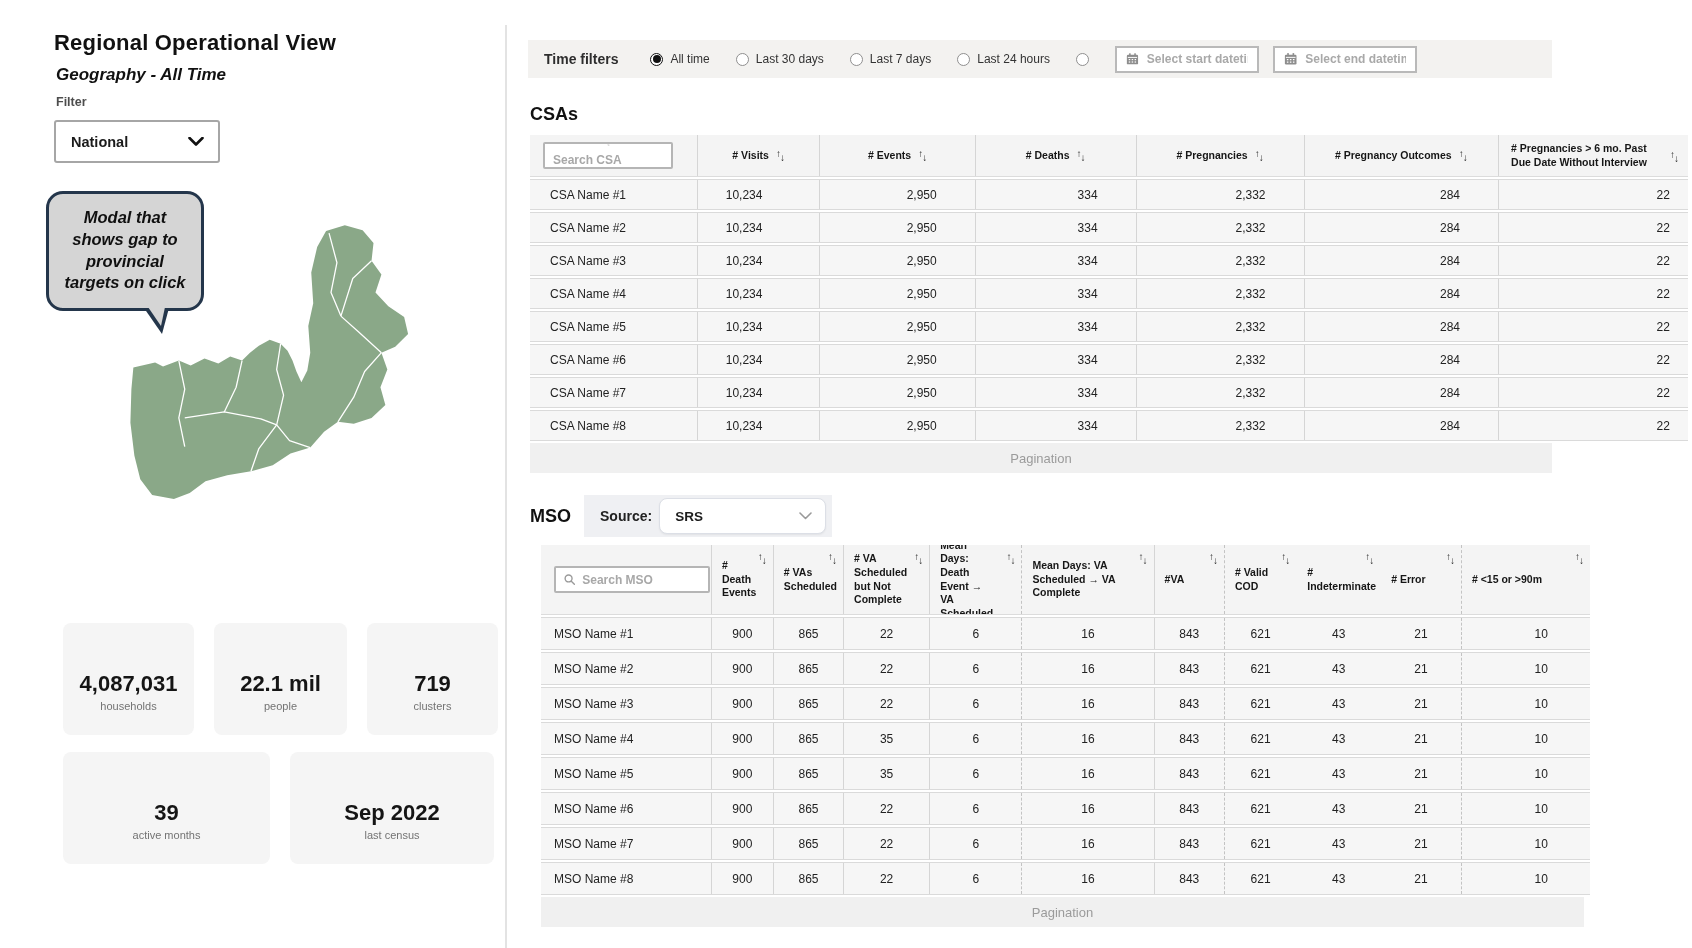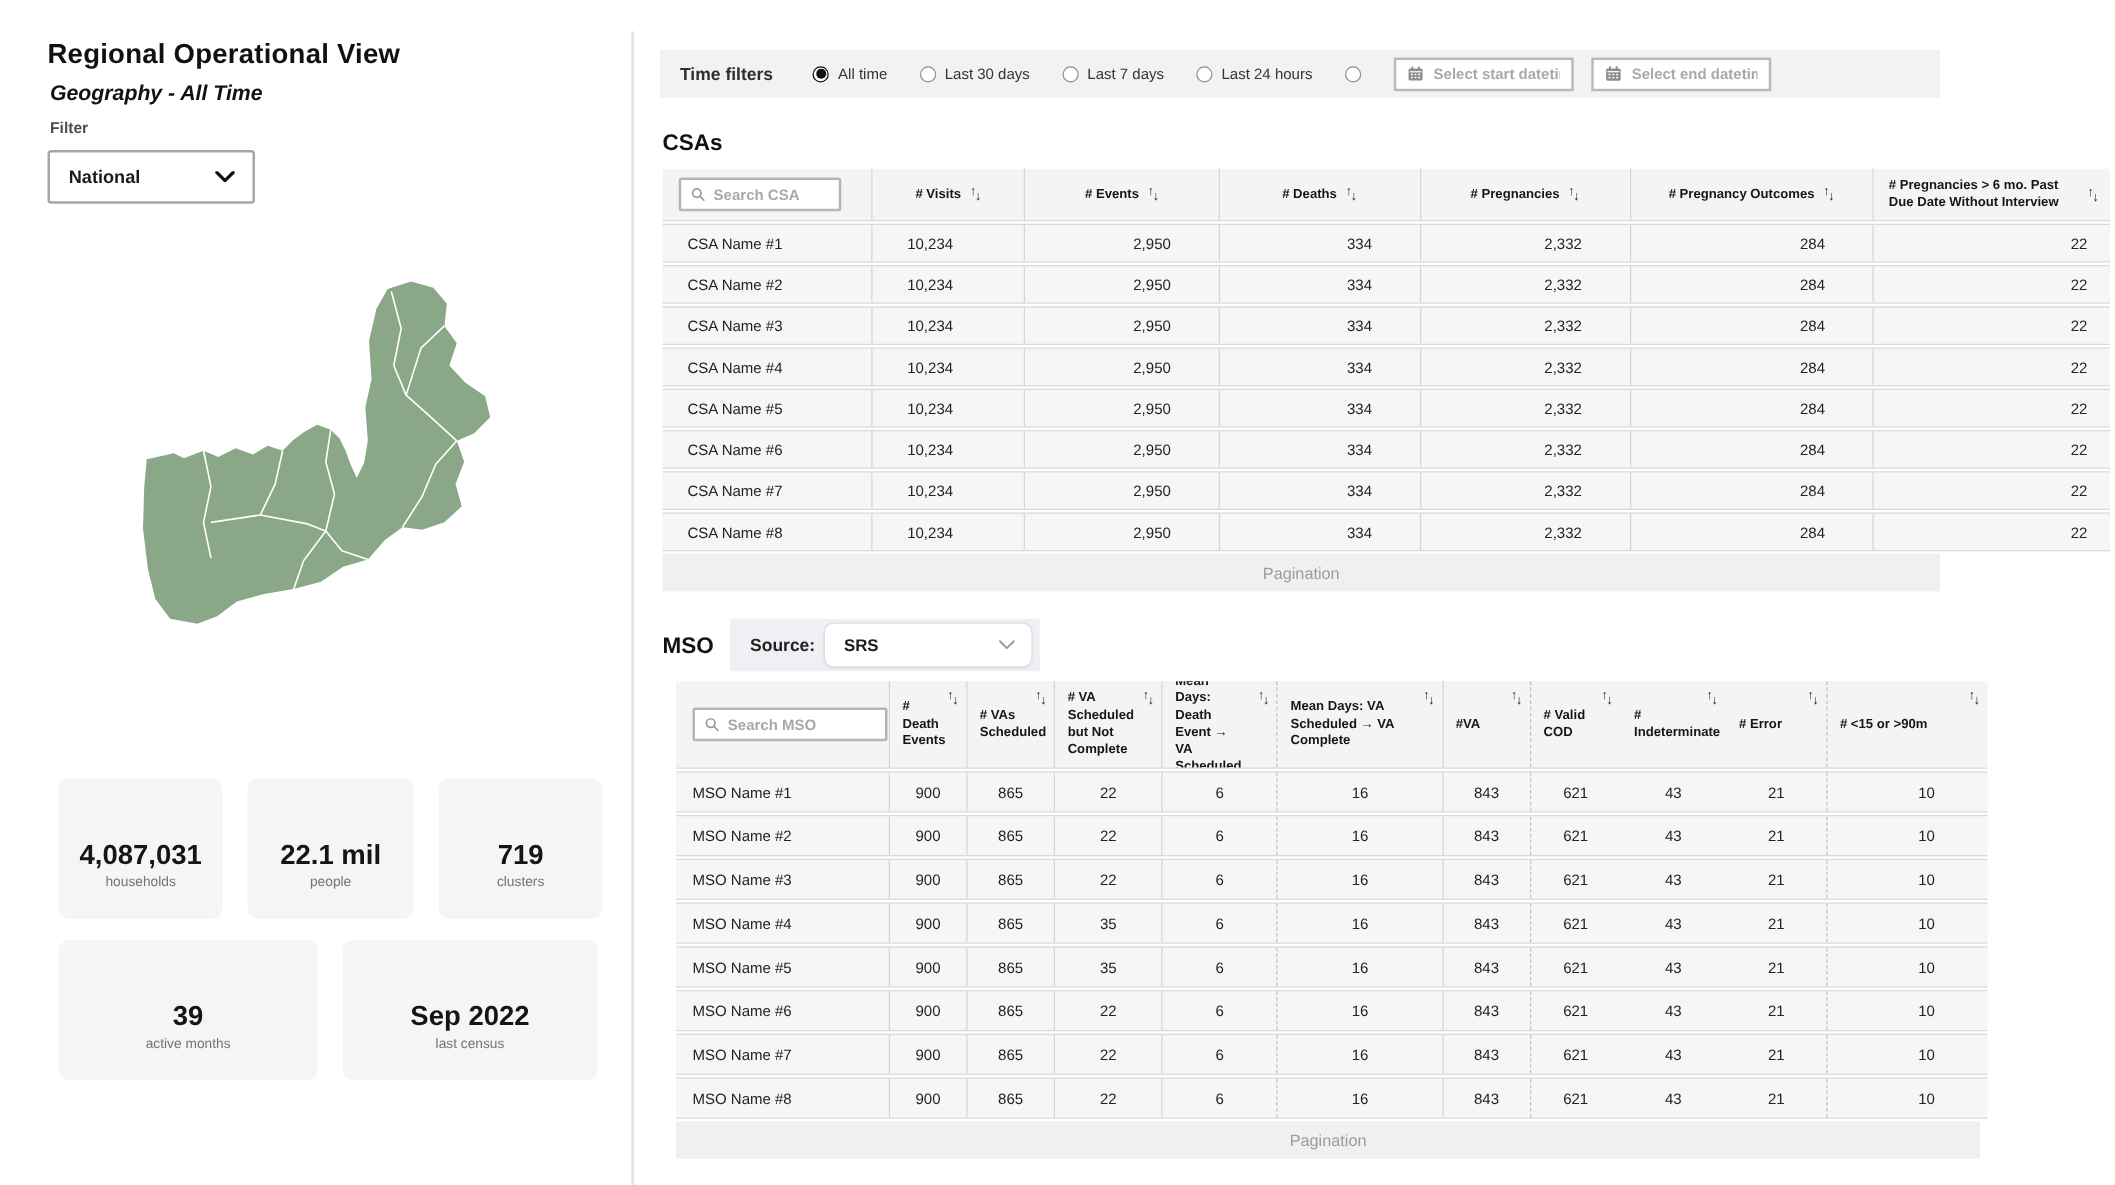--- a/index.html
+++ b/index.html
@@ -1,21 +1,21 @@
 <!DOCTYPE html>
 <html><head>
 <meta charset="utf-8">
 <style>
   * { box-sizing: border-box; margin: 0; padding: 0; }
   html,body { width:1692px; height:948px; background:#fff; overflow:hidden;
               font-family:"Liberation Sans", sans-serif; color:#1b1b1b; }
   body { position:relative; }
 
   
-  .left { position:absolute; left:0; top:0; width:534px; height:948px; }
+  .left { position:absolute; left:16px; top:0; width:534px; height:948px; }
   .page-title { margin:30px 0 0 38px; font-size:22px; font-weight:800; letter-spacing:.2px; color:#111; }
   .page-subtitle { margin:9px 0 0 40px; font-size:17px; font-weight:800; font-style:italic; color:#111; }
   .filter-label { margin:10px 0 0 40px; font-size:12.5px; font-weight:700; color:#4d4d4d; }
   .nat-select { margin:11px 0 0 38px; width:166px; height:43px; background:#fff; border:2px solid #a6a6a6;
                 border-radius:3px; display:flex; align-items:center; justify-content:space-between;
                 padding:0 14px 0 15px; font-size:14.5px; font-weight:800; cursor:pointer; }
   .map-zone { position:relative; margin-top:28px; height:320px; }
   .map-svg { position:absolute; left:64px; top:30px; }
   .bubble { position:absolute; left:30px; top:0; width:158px; z-index:2; background:#d5d5d5;
             border:3px solid #24364b; border-radius:17px; padding:13px 8px 14px 8px; text-align:center;
@@ -62,21 +62,21 @@
   .mso-cols > .cell:nth-child(9), .mso-cols > .cell:nth-child(10) { border-left-color:transparent; }
 
   .csa-table { margin:10px 0 0 2px; width:1158px; }
   .mso-table { margin:8px 0 0 13px; width:1049px; }
   .t-head { background:#f4f4f4; border-bottom:1px solid #dcdcdc; }
   .csa-table .t-head { height:42px; }
   .mso-table .t-head { height:70px; }
   .search-cell { display:flex; align-items:center; padding-left:13px; }
   .search-box { display:flex; align-items:center; gap:7px; background:#fff; border:2px solid #b5b5b5;
                 border-radius:2px; height:27px; padding:0 8px; }
-  .csa-table .search-box { width:130px; } .mso-table .search-box { width:156px; }
+  .csa-table .search-box { width:130px;flex-direction:column; } .mso-table .search-box { width:156px; }
   .search-box input { border:none; outline:none; width:100%; font-size:12px; font-weight:600;
                 font-family:"Liberation Sans", sans-serif; color:#444; background:transparent; }
   .search-box input::placeholder { color:#a8a8a8; }
   .h-cell { display:flex; align-items:center; font-size:10.5px; font-weight:800; color:#161616; line-height:1.3; position:relative; }
   .csa-table .h-cell { justify-content:center; gap:7px; padding:0 6px; text-align:center; }
   .csa-table .csa-h6 { justify-content:flex-start; text-align:left; padding:0 30px 0 12px; }
   .csa-table .csa-h6 .sort { position:absolute; right:9px; top:50%; transform:translateY(-50%); }
   .mso-table .h-cell { padding:6px 24px 6px 10px; text-align:left; }
   .mso-table .sort { position:absolute; right:6px; top:7px; }
   .sort { font-size:10px; font-weight:800; color:#1d1d1d; white-space:nowrap; flex:0 0 auto; }
@@ -114,20 +114,23 @@
   <div class="page-subtitle">Geography - All Time</div>
   <div class="filter-label">Filter</div>
   <div class="nat-select">
     <span>National</span>
     <svg width="16" height="9" viewBox="0 0 16 9">
       <polyline points="1.5,1 8,7.5 14.5,1" fill="none" stroke="#111" stroke-width="2.6" stroke-linecap="round" stroke-linejoin="round"></polyline>
     </svg>
   </div>
 
   <div class="map-zone">
+    <div class="bubble">
+      <span>Modal that shows gap to provincial targets on click</span>
+    </div>
     <svg class="map-svg" width="336" height="292" viewBox="0 0 340 295">
       <path d="M54,148 L76,143 L84,147 L100,141 L112,146 L126,139 L140,144 L152,137 L164,141
            L172,133 L181,126 L192,120 L203,124 L210,131 L215,141 L219,152 L224,163
            L230,151 L233,133 L231,106 L236,83 L234,52 L240,26 L249,10
            L268,4 L286,9 L297,22 L295,40 L305,54 L299,72 L312,86 L328,97 L332,114
            L319,127 L305,133 L311,150 L304,168 L309,186
            L295,199 L277,205 L261,203 L247,213 L233,229 L213,235 L195,247 L173,253
            L149,257 L127,263 L111,275 L95,281 L73,277 L61,261 L55,237 L51,204 L52,170 Z" fill="#8aa888"></path>
       <g fill="none" stroke="#ffffff" stroke-width="1.3" stroke-linejoin="round">
         <path d="M100,141 L106,170 L100,199 L106,228"></path>

